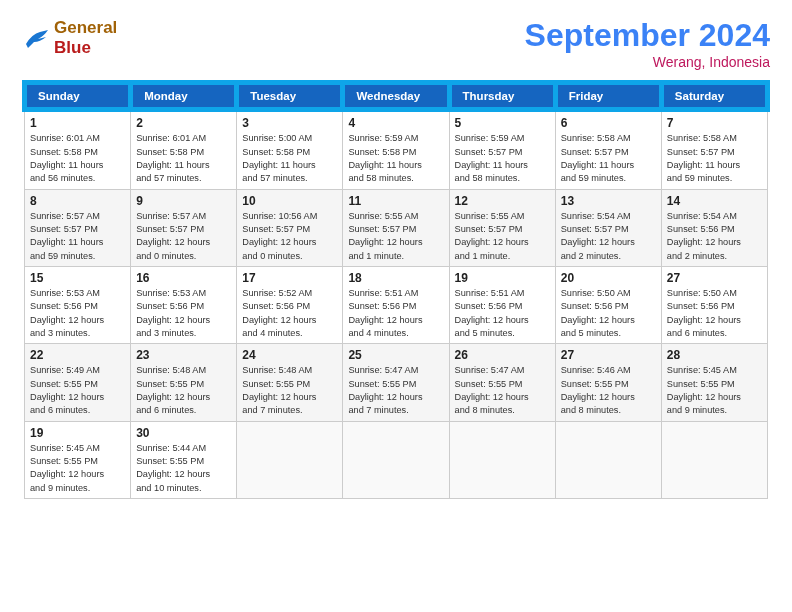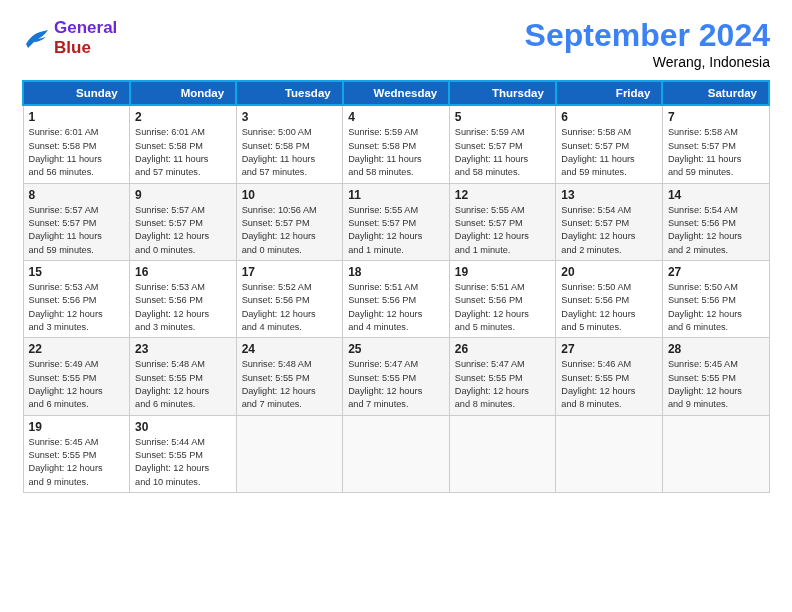--- a/index.html
+++ b/index.html
@@ -27,53 +27,53 @@
       align-items: center;
       gap: 4px;
     }
     .logo-text {
       font-size: 17px;
       font-weight: bold;
       color: #333;
       line-height: 1.15;
     }
     .logo-text span {
-      color: #6d28d9;
+      color: #a16207;
     }
     .logo-bird {
       width: 28px;
       height: 24px;
     }
     .title-block {
       text-align: right;
     }
     .month-title {
       font-size: 32px;
       font-weight: bold;
       color: #3b82f6;
       line-height: 1.1;
     }
     .location {
       font-size: 14px;
-      color: #000000;
+      color: #be185d;
       margin-top: 1px;
     }
     table {
       width: 100%;
       border-collapse: collapse;
       table-layout: fixed;
     }
     thead th {
       background: #1565c0;
       color: #fff;
       font-size: 11.5px;
       font-weight: bold;
       padding: 5px 11px;
-      text-align: right;
-      border: 2px solid #0ea5e9;
+      text-align: left;
+      border: 5px solid #0ea5e9;
     }
     tbody td {
       vertical-align: top;
       border: 1px solid #ccc;
       padding: 4px 5px 3px 5px;
       font-size: 9.2px;
       color: #333;
       height: 76px;
     }
     tbody tr:nth-child(even) td {

